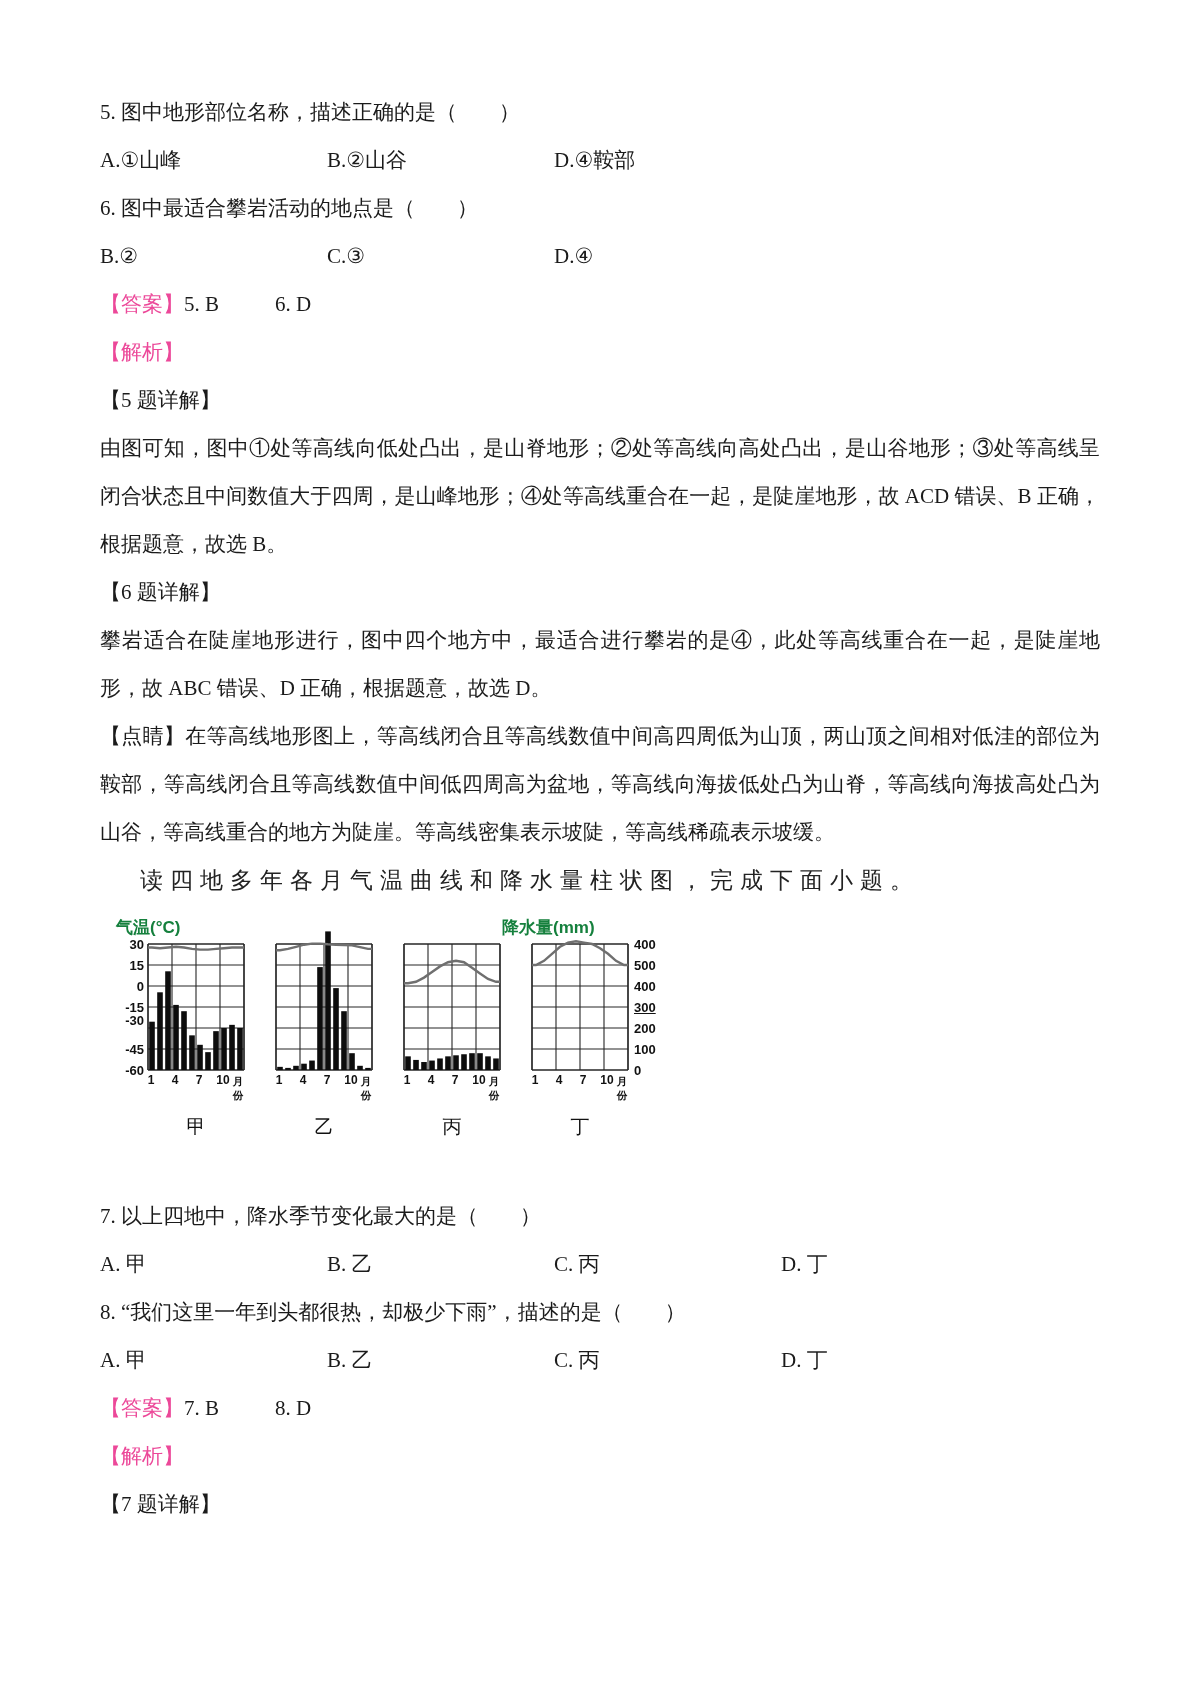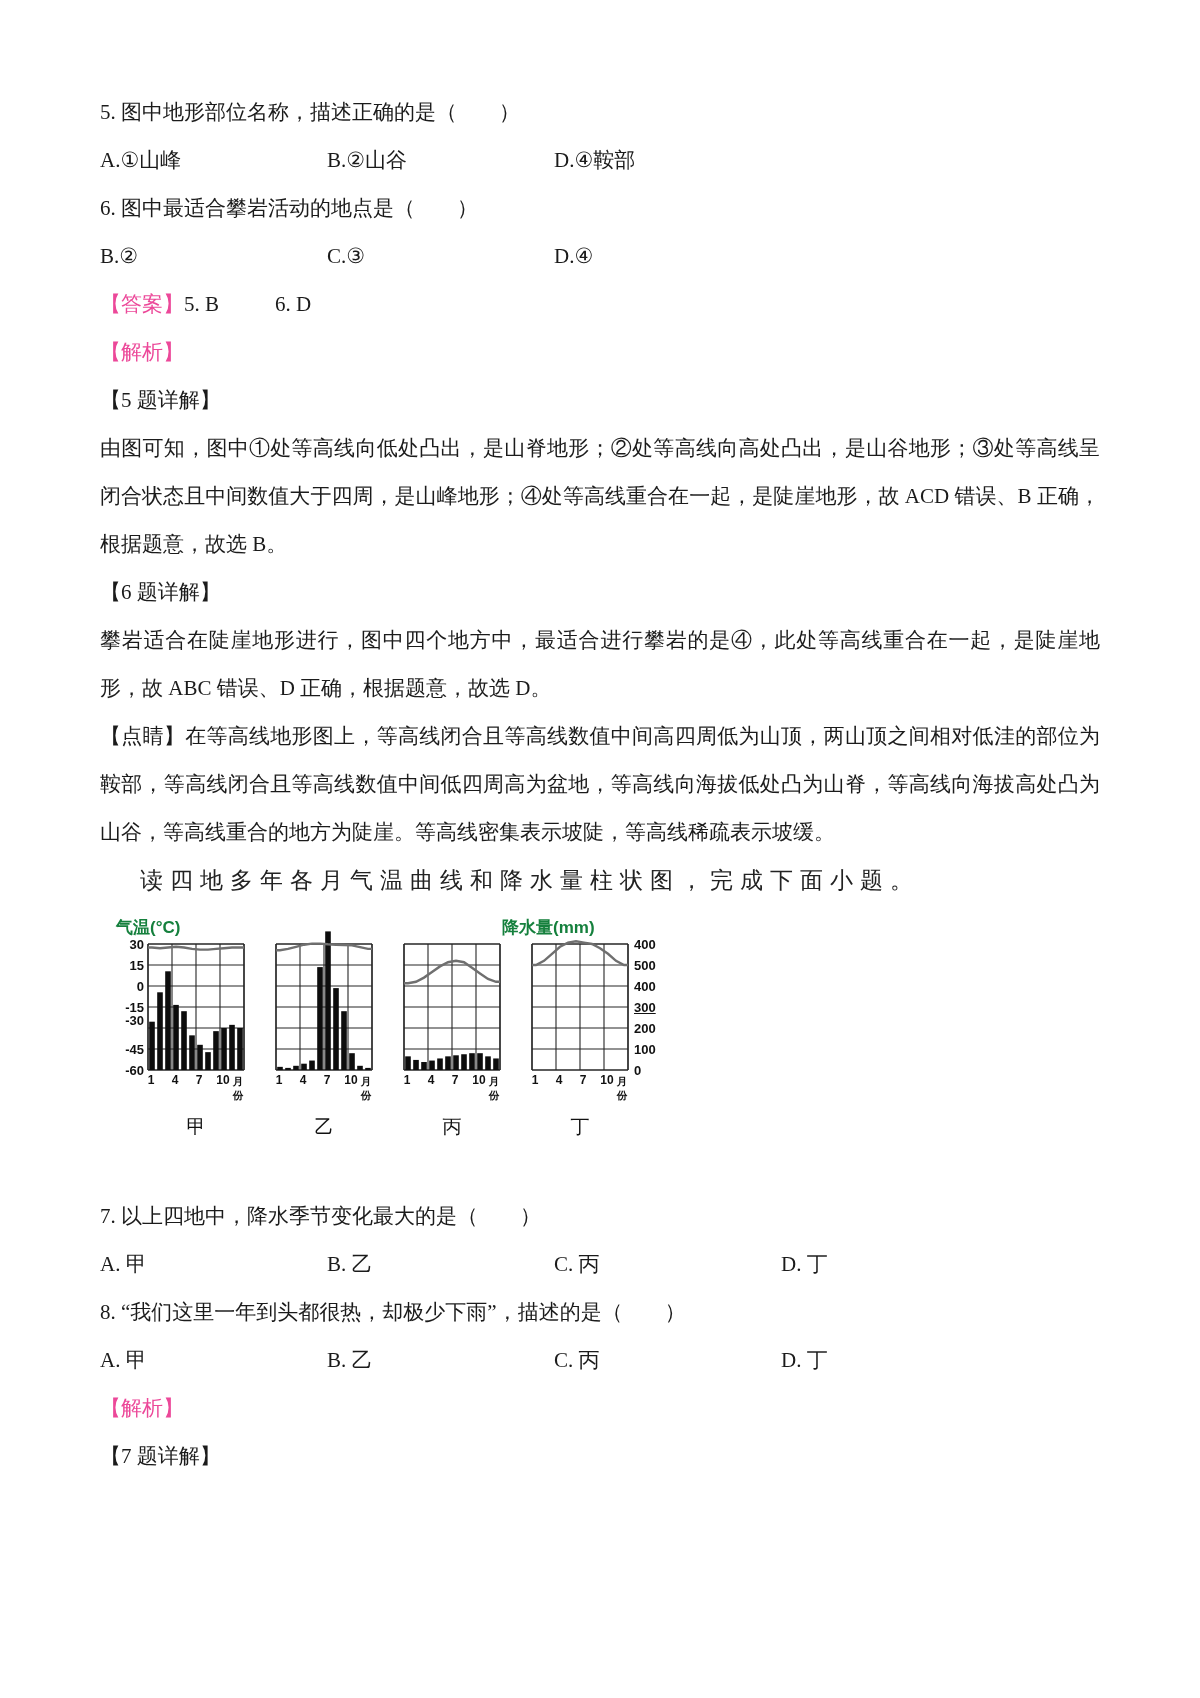--- a/index.html
+++ b/index.html
@@ -232,18 +232,19 @@
 
   <p class="line">8. “我们这里一年到头都很热，却极少下雨”，描述的是（　　）</p>
 
   <div class="options">
     <span>A. 甲</span>
     <span>B. 乙</span>
     <span>C. 丙</span>
     <span>D. 丁</span>
   </div>
 
+  <p class="line"><span class="blue">【答案】</span><span>7. B</span><span class="a2">8. D</span></p>
 
   <p class="line blue">【解析】</p>
 
   <p class="line">【7 题详解】</p>
 
 </div>
 
 </body></html>

